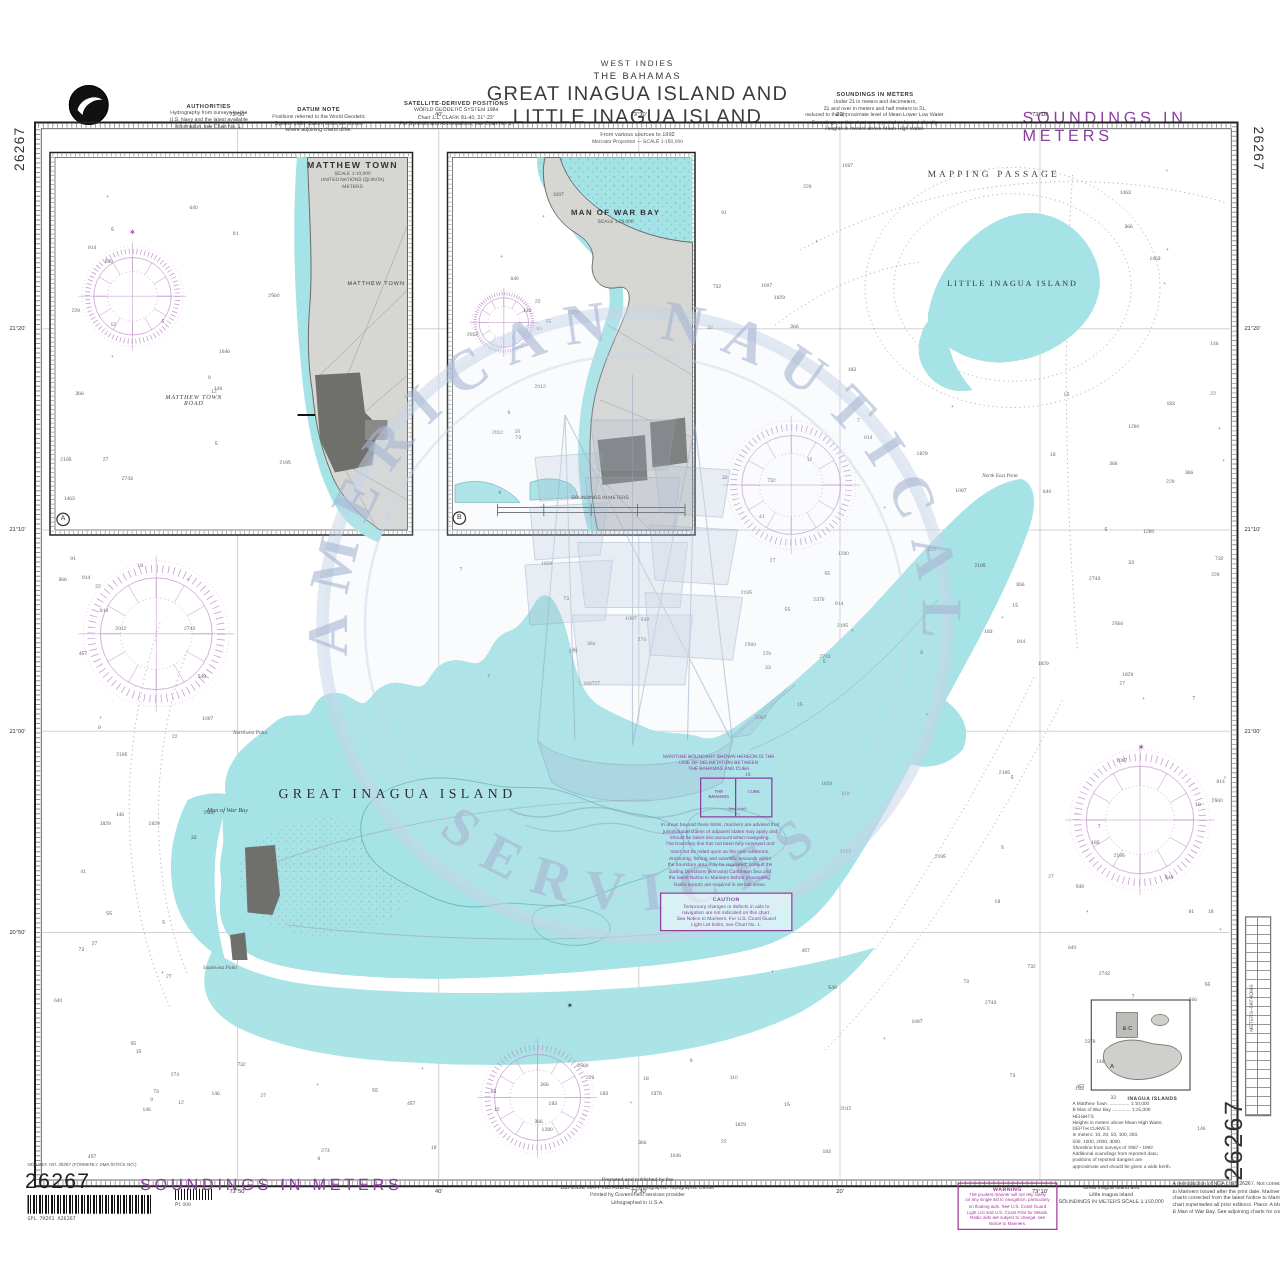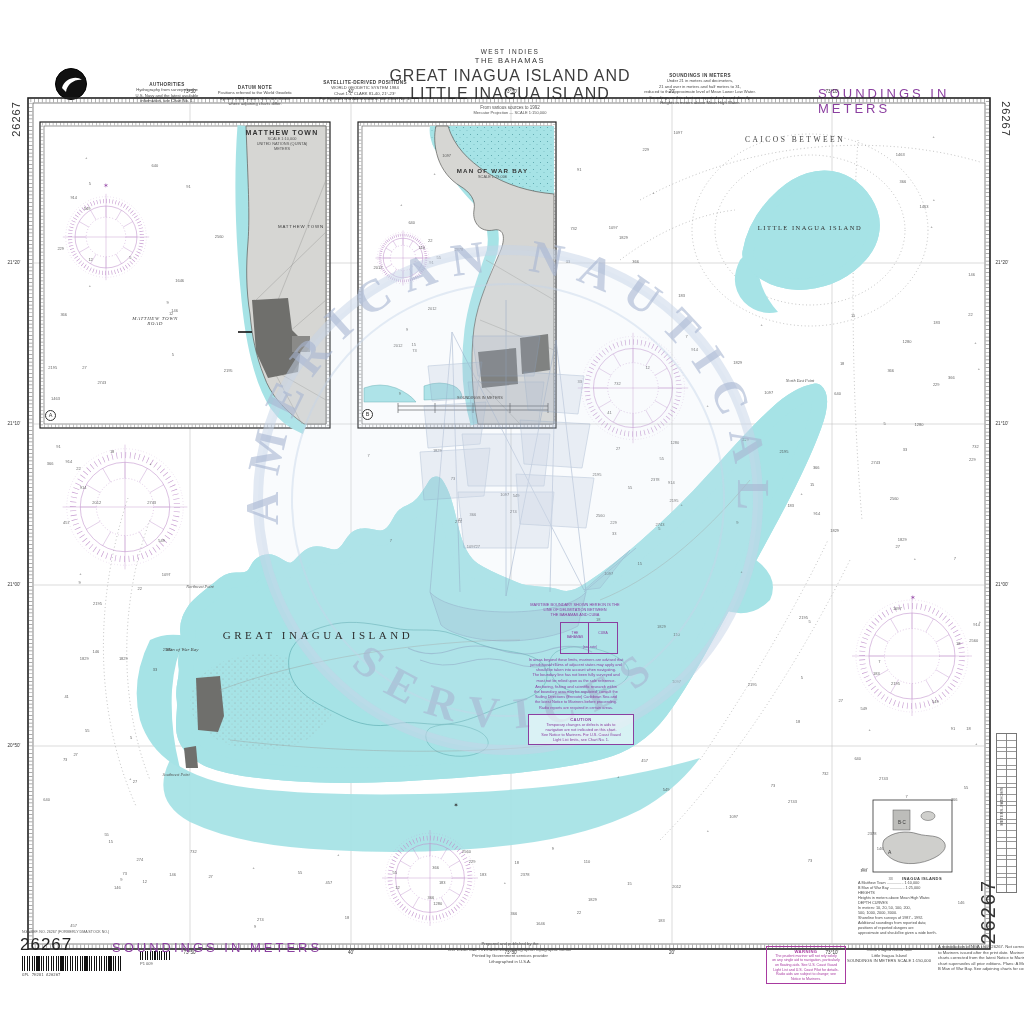--- a/index.html
+++ b/index.html
@@ -643,21 +643,21 @@
       <text font-family="Liberation Serif,serif" font-weight="bold" font-size="46" letter-spacing="15" fill="#a8b6d2" opacity="0.6" text-anchor="middle">
         <textPath href="#wm-arc-top" startOffset="50%">AMERICAN NAUTICAL</textPath>
       </text>
       <text font-family="Liberation Serif,serif" font-weight="bold" font-size="44" letter-spacing="16" fill="#a8b6d2" opacity="0.6" text-anchor="middle">
         <textPath href="#wm-arc-bot" startOffset="50%">SERVICES</textPath>
       </text>
     </g>
   </svg>
 
   <div id="map-labels">
-      <span class="lbl lbl-passage" style="left: 795px; top: 139px;">CAICOS BETWEEN</span>
+      <span class="lbl lbl-passage" style="left: 795px; top: 139px;">MAPPING PASSAGE</span>
       <span class="lbl lbl-island2" style="left: 810px; top: 227px;">LITTLE INAGUA ISLAND</span>
       <span class="lbl lbl-island1" style="left: 318px; top: 635px;">GREAT INAGUA ISLAND</span>
       <span class="lbl lbl-bay" style="left: 182px; top: 649px;">Man of War Bay</span>
       <span class="lbl lbl-pt" style="left: 200px; top: 586px;">Northwest Point</span>
       <span class="lbl lbl-pt" style="left: 800px; top: 380px;">North East Point</span>
       <span class="lbl lbl-pt" style="left: 176px; top: 774px;">Southwest Point</span>
       <span class="lbl lbl-star" style="left: 913px; top: 598px;">✶</span>
       <span class="lbl lbl-star" style="left: 106px; top: 186px;">✶</span>
       <span class="lbl lbl-star-k" style="left: 456px; top: 804px;">✶</span>
     </div>

